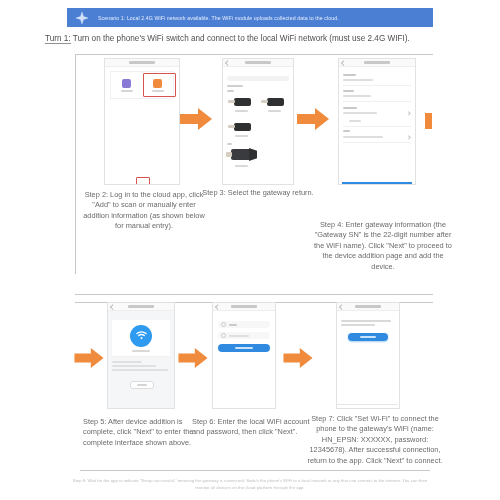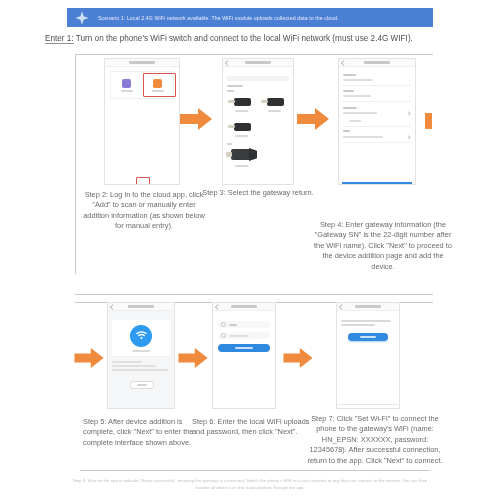--- a/index.html
+++ b/index.html
@@ -120,21 +120,21 @@
 <div class="banner">
   <span class="banner-diamond">
     <svg width="14" height="14" viewBox="0 0 24 24">
       <path d="M12 2 L14.4 9.6 L22 12 L14.4 14.4 L12 22 L9.6 14.4 L2 12 L9.6 9.6 Z" fill="#cfe0fb" stroke="#eaf1fd" stroke-width="0.8"></path>
     </svg>
   </span>
   <span class="banner-text">Scenario 1: Local 2.4G WiFi network available. The WiFi module uploads collected data to the cloud.</span>
 </div>
 
 <div class="step1">
-  <u>Enter 1:</u><span> Turn on the phone's WiFi switch and connect to the local WiFi network (must use 2.4G WIFI).</span>
+  <u>Turn 1:</u><span> Turn on the phone's WiFi switch and connect to the local WiFi network (must use 2.4G WIFI).</span>
 </div>
 
 <div class="rule rule-h" style="left:75px;top:54px;width:358px;"></div>
 <div class="rule rule-v" style="left:75px;top:54px;height:220px;"></div>
 <div class="rule rule-h" style="left:75px;top:294px;width:358px;"></div>
 <div class="rule rule-h" style="left:75px;top:302px;width:358px;"></div>
 <div class="rule rule-h" style="left:80px;top:470px;width:350px;"></div>
 
 <div class="phone" style="left:104px;top:58px;width:74px;height:125px;">
   <div class="ph-top">
@@ -326,16 +326,16 @@
     <div class="sm-txt" style="left:4px;top:9px;width:50px;"></div>
     <div class="sm-txt" style="left:4px;top:13px;width:34px;"></div>
     <div class="btn-wifi" style="left:11px;top:22px;">
       <span class="btn-txt" style="width:16px;"></span>
     </div>
   </div>
 </div>
 <div class="rule rule-h" style="left:336px;top:404px;width:62px;background:#e6e6e6;"></div>
 
 <div class="cap" style="left:83px;top:417px;width:122px;text-align:left;">Step 5: After device addition is complete, click "Next" to enter the complete interface shown above.</div>
-<div class="cap" style="left:192px;top:417px;width:120px;text-align:left;">Step 6: Enter the local WiFi uploads and password, then click "Next".</div>
+<div class="cap" style="left:192px;top:417px;width:120px;text-align:left;">Step 6: Enter the local WiFi account and password, then click "Next".</div>
 <div class="cap" style="left:305px;top:414px;width:140px;">Step 7: Click "Set Wi-Fi" to connect the phone to the gateway's WiFi (name: HN_EPSN: XXXXXX, password: 12345678). After successful connection, return to the app. Click "Next" to connect.</div>
 
 <div class="footer">Step 8: Wait for the app to indicate "Setup successful," meaning the gateway is connected. Switch the phone's WiFi to a local network or any that can connect to the internet. You can then monitor all devices on the cloud platform through the app.</div>
 
 </body></html>

